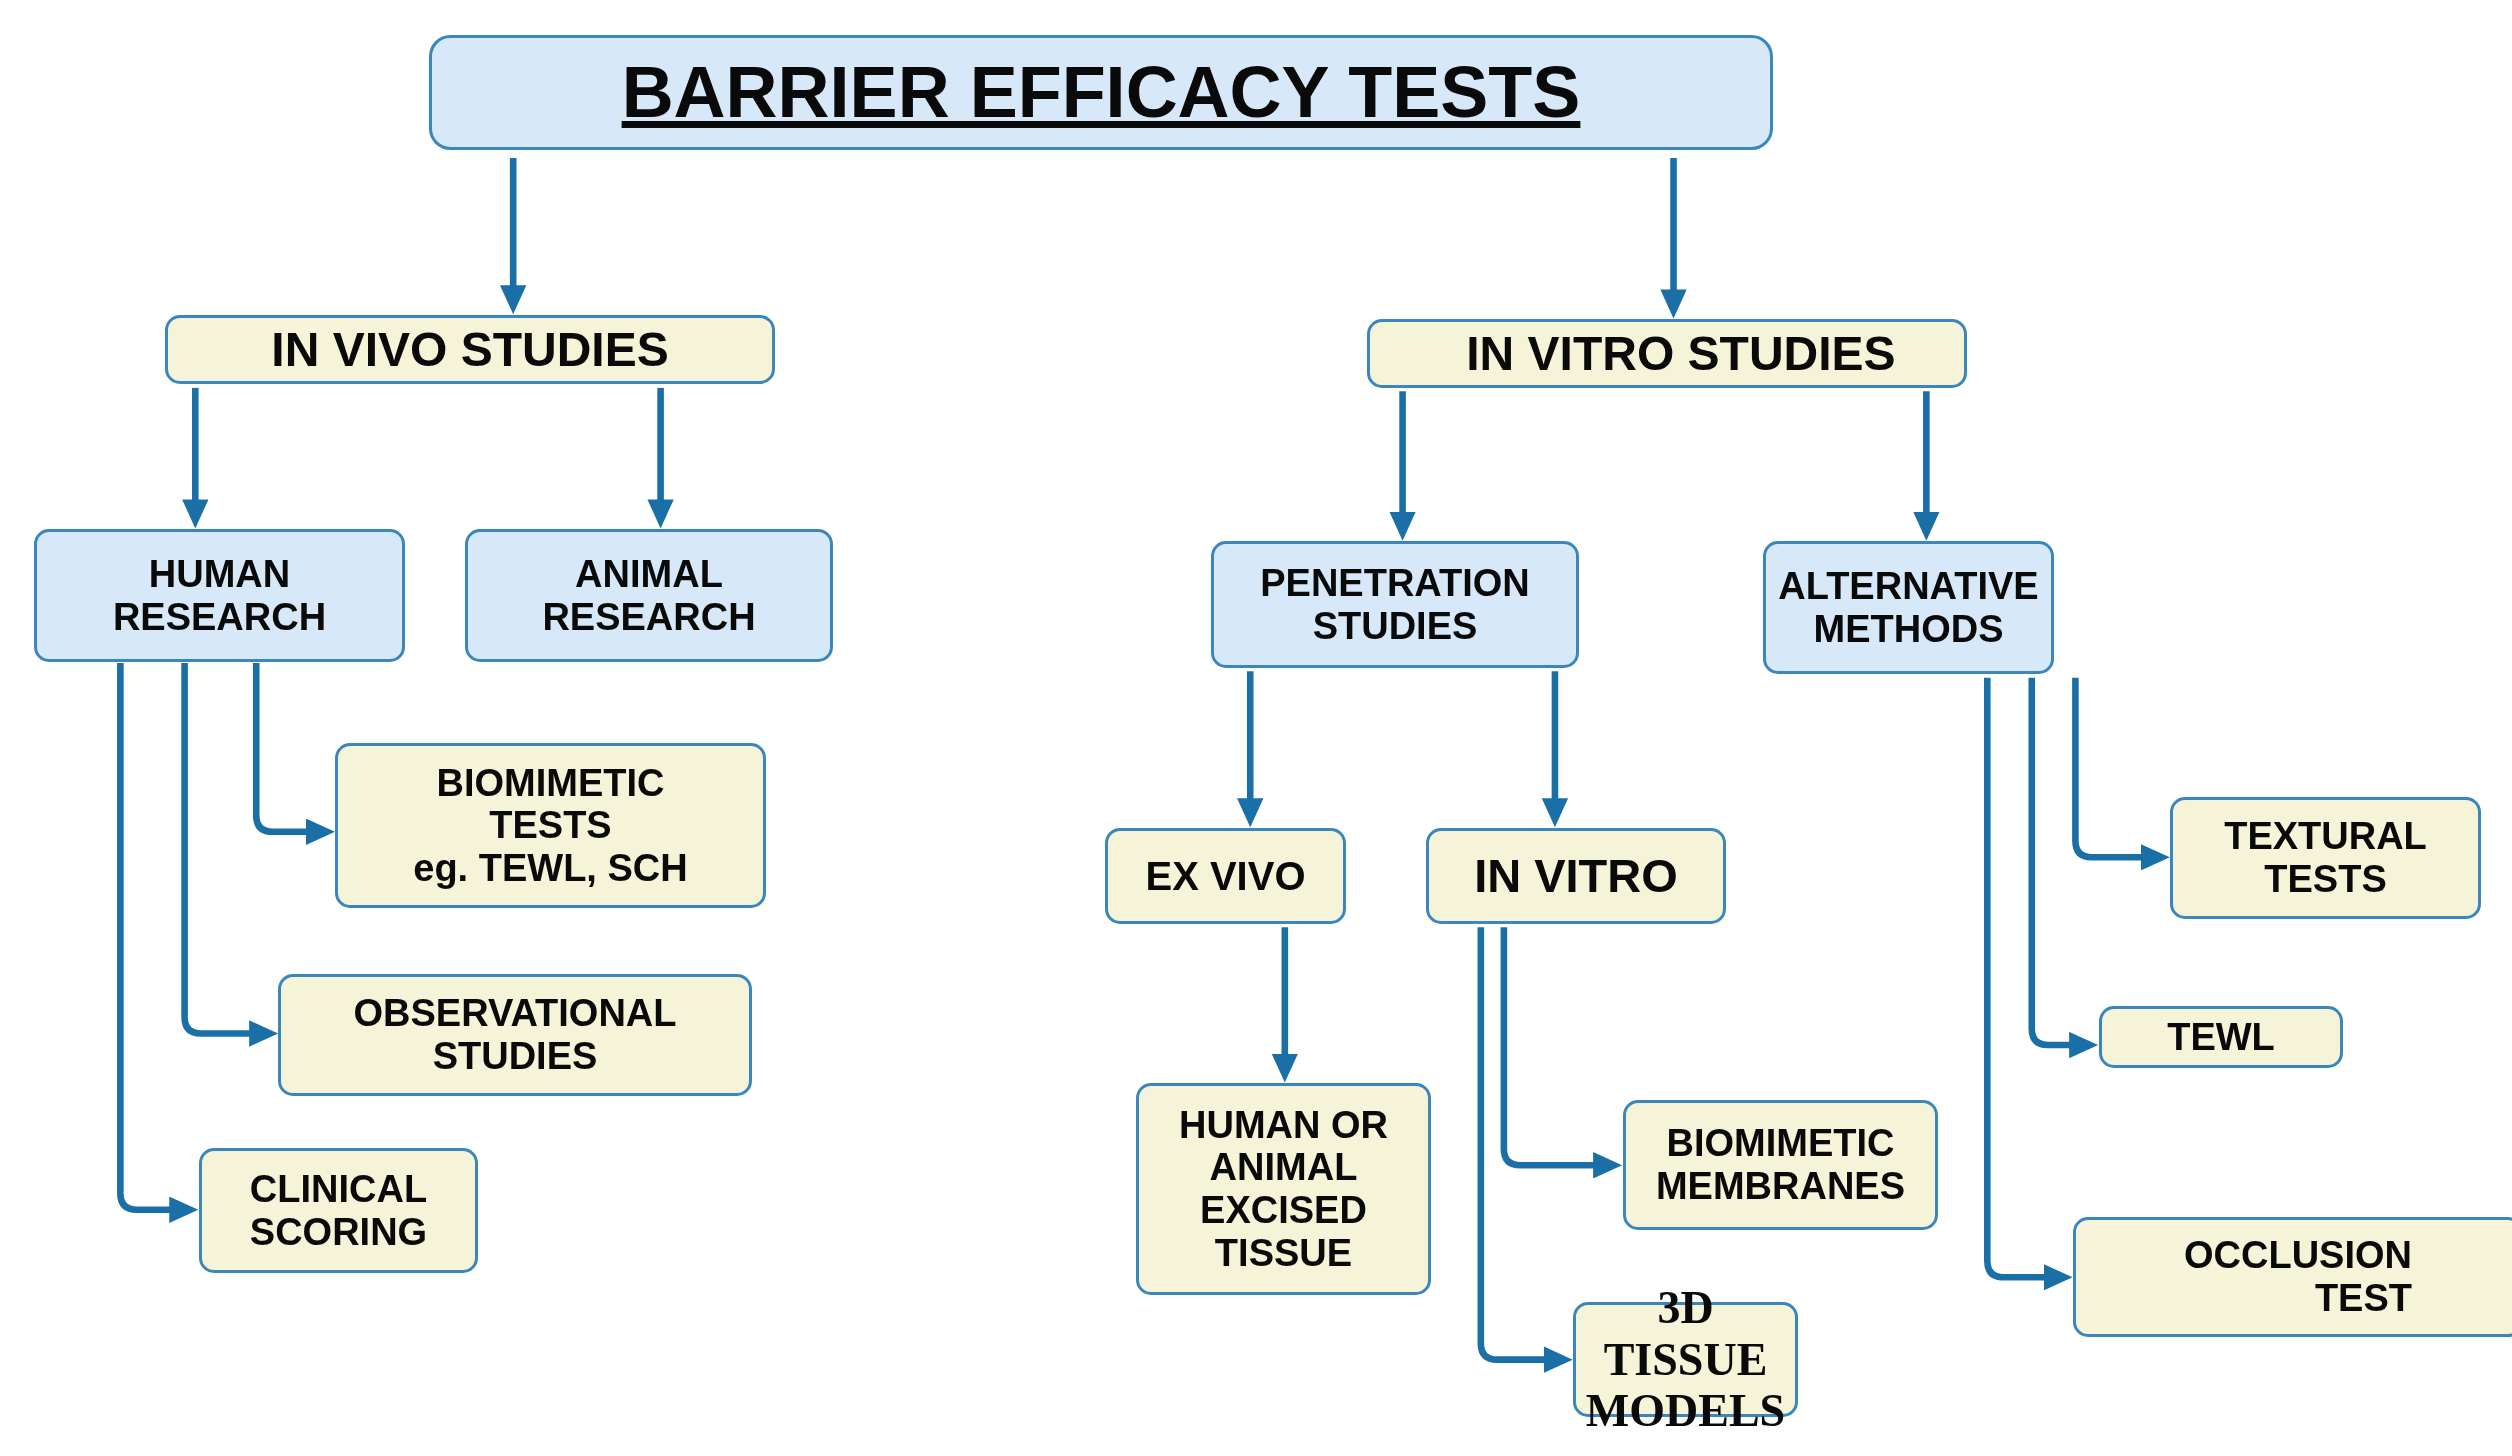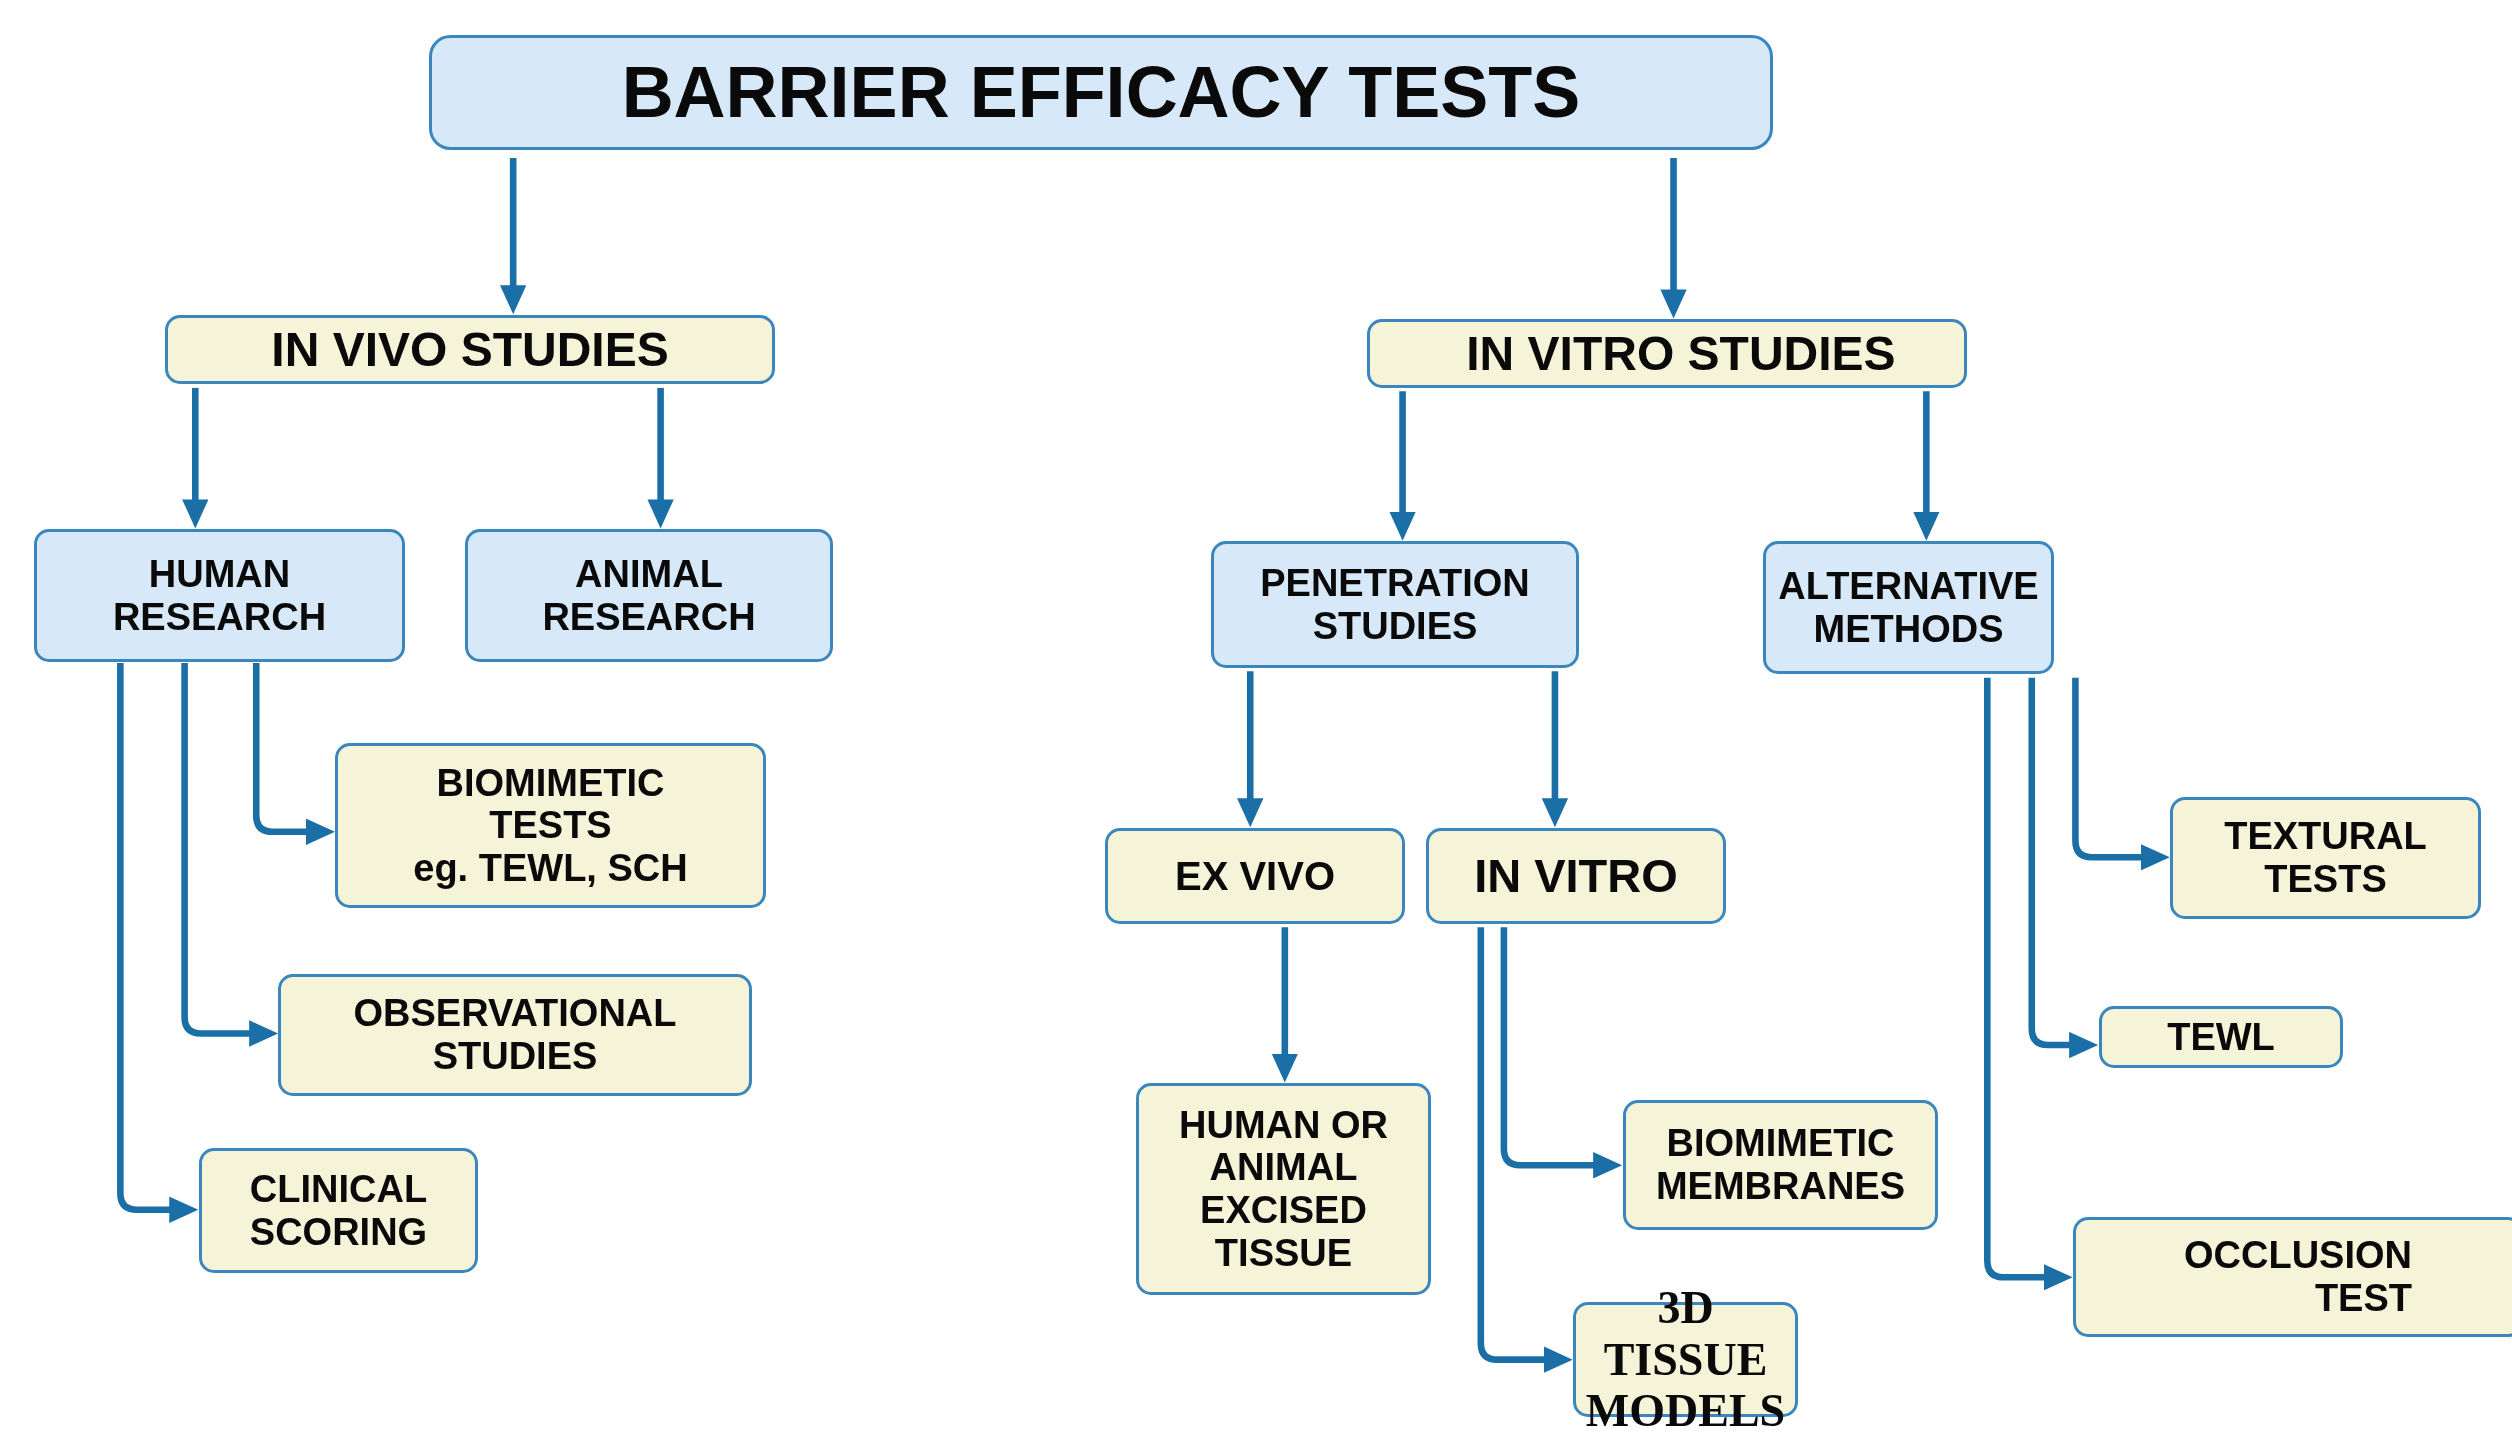--- a/index.html
+++ b/index.html
@@ -40,31 +40,31 @@
     font-weight: bold;
     color: #0a0a0a;
     line-height: 1.12;
     padding: 3.3px 8.2px;
     border: 3.3px solid #3b87bd;
     border-radius: 15px;
   }
   .node.blue  { background: #d7e9f8; }
   .node.cream { background: #f5f3d8; }
 
-  #n-root        { left: 429px;  top: 35px;   width: 1344px; height: 115px; font-size: 72px; border-radius: 21.4px; }
+  #n-root        { left: 429px;  top: 35px;   width: 1344px; height: 115px; font-size: 72px; border-radius: 21.4px; text-decoration: underline; }
   #n-invivo      { left: 165px;  top: 315px;  width: 610px;  height: 69px;  font-size: 48px; }
   #n-invitro     { left: 1367px; top: 319px;  width: 600px;  height: 69px;  font-size: 48px; padding-left: 36px; }
   #n-human       { left: 34px;   top: 529px;  width: 371px;  height: 133px; font-size: 38px; }
   #n-animal      { left: 465px;  top: 529px;  width: 368px;  height: 133px; font-size: 38px; }
   #n-penetration { left: 1211px; top: 541px;  width: 368px;  height: 127px; font-size: 38px; }
   #n-alternative { left: 1763px; top: 541px;  width: 291px;  height: 133px; font-size: 38px; }
   #n-biotests    { left: 335px;  top: 743px;  width: 431px;  height: 165px; font-size: 38px; }
   #n-observ      { left: 278px;  top: 974px; width: 474px;  height: 122px; font-size: 38px; }
   #n-clinical    { left: 199px;  top: 1148px; width: 279px;  height: 125px; font-size: 38px; }
-  #n-exvivo      { left: 1105px; top: 828px; width: 300px;  height: 96px; font-size: 40px; }
+  #n-exvivo      { left: 1105px; top: 828px; width: 241px;  height: 96px; font-size: 40px; }
   #n-invitrosub  { left: 1426px; top: 828px; width: 300px;  height: 96px; font-size: 47px; }
   #n-excised     { left: 1136px; top: 1083px; width: 295px;  height: 212px; font-size: 38px; text-align: center; }
   #n-biomembr    { left: 1623px; top: 1100px; width: 315px;  height: 130px; font-size: 38px; }
   #n-3dtissue    { left: 1573px; top: 1302px; width: 225px;  height: 115px; font-size: 46px; font-family: Liberation Serif, serif; }
   #n-textural    { left: 2170px; top: 797px;  width: 311px;  height: 122px; font-size: 38px; }
   #n-tewl        { left: 2099px; top: 1006px; width: 244px;  height: 62px;  font-size: 38px; }
   #n-occlusion   { left: 2073px; top: 1217px; width: 450px;  height: 120px; font-size: 38px; text-align: right; }
 </style>
 </head>
 <body>

